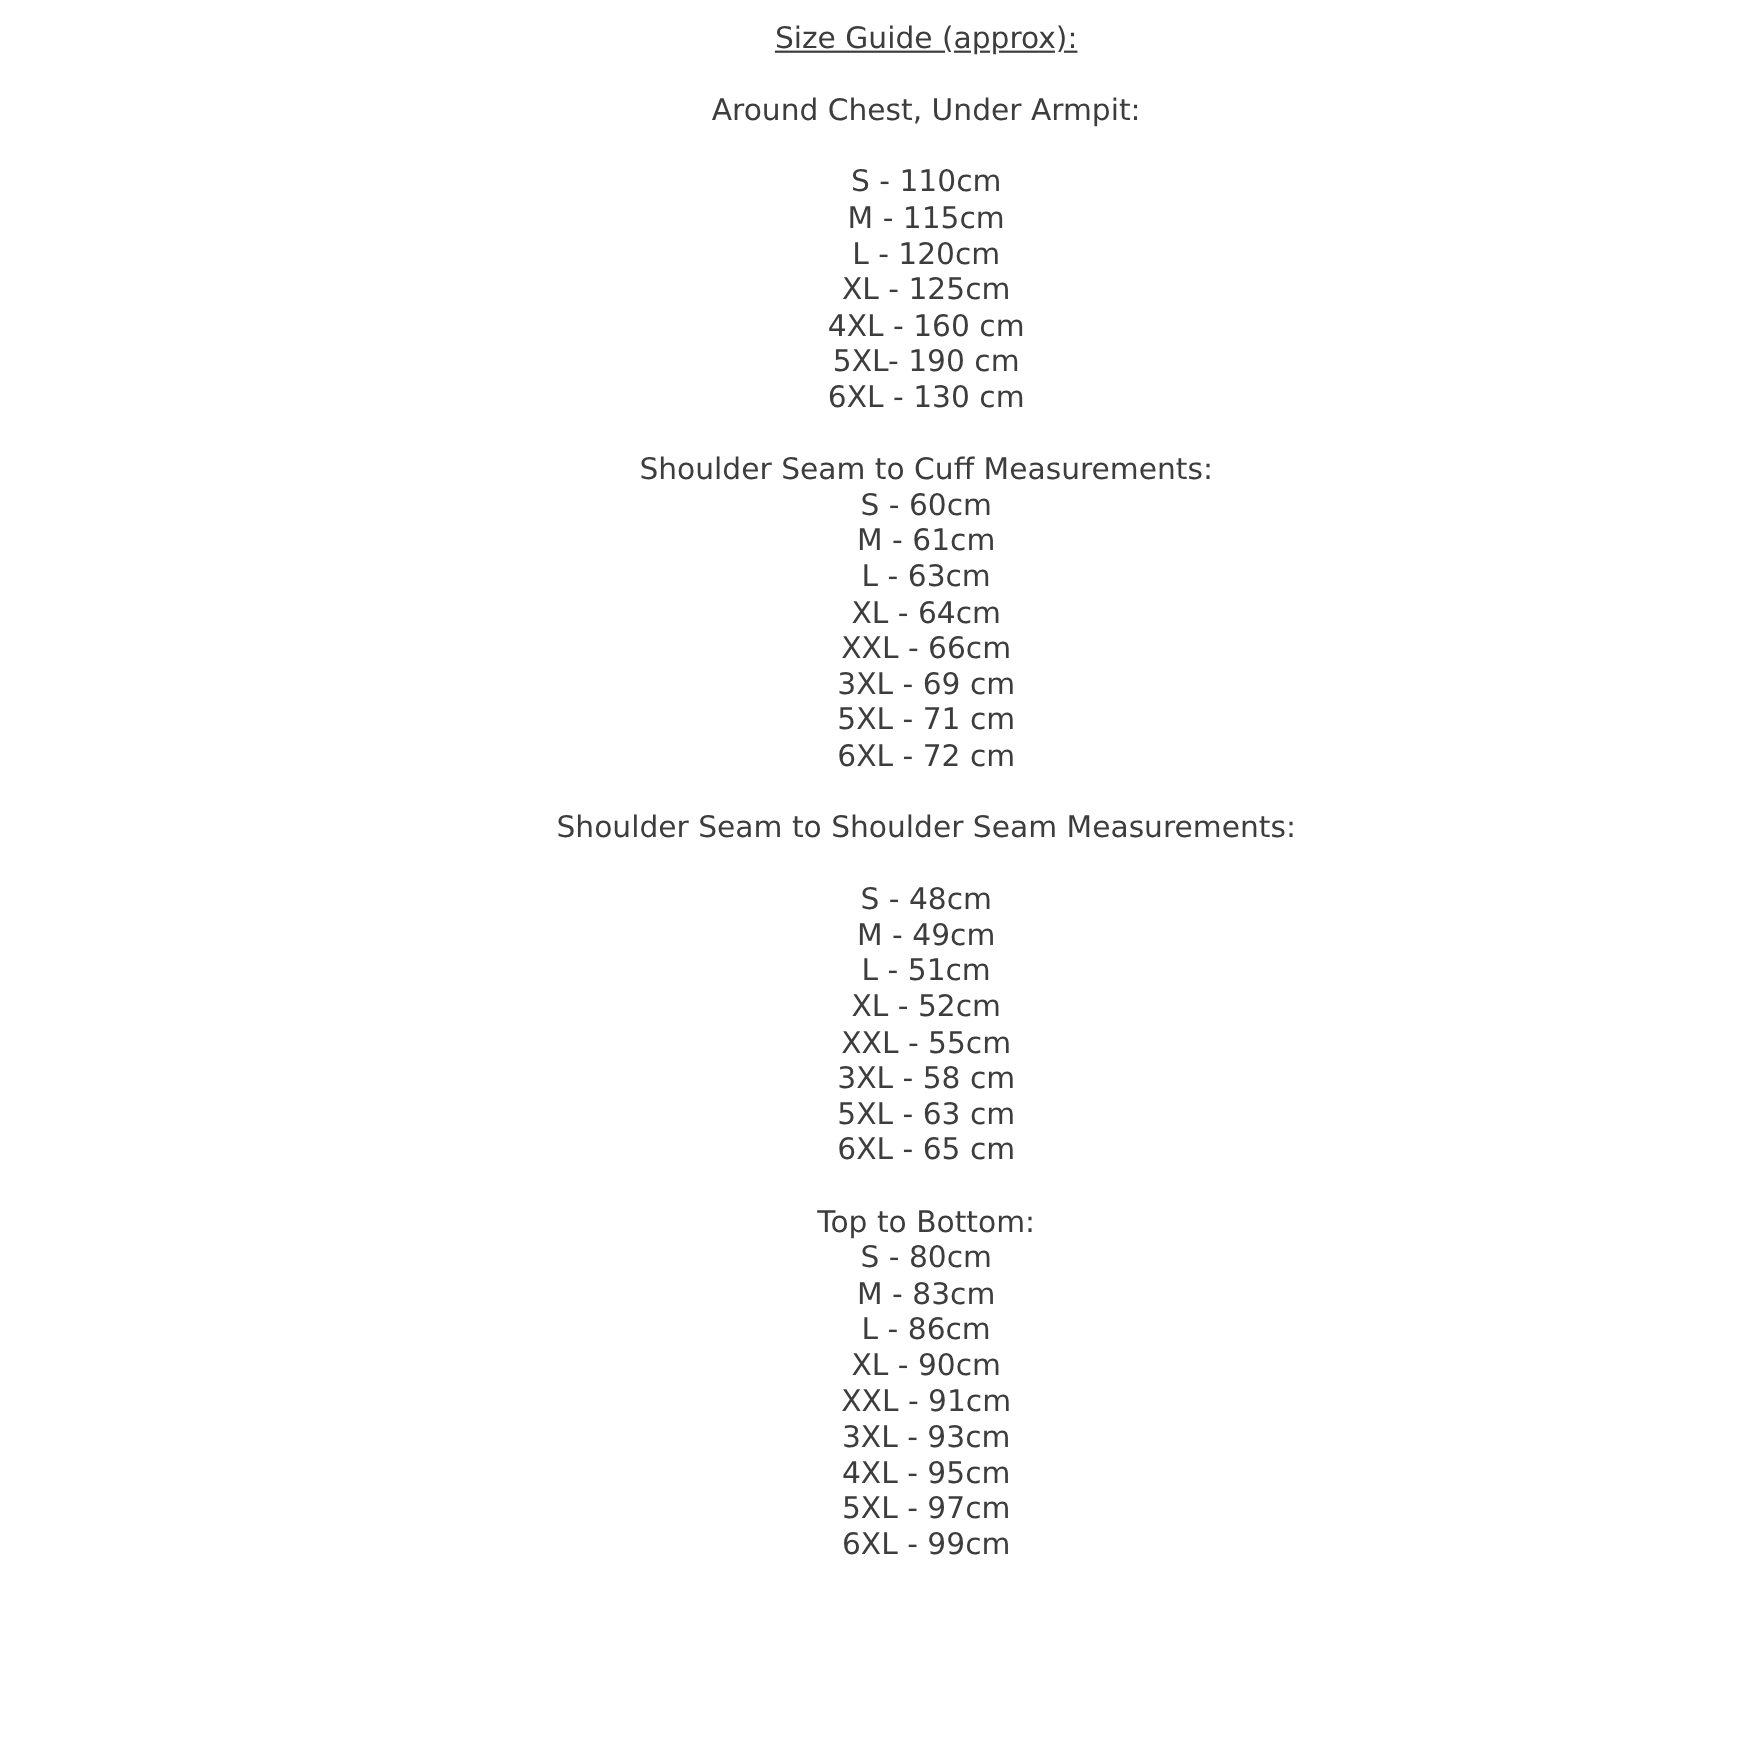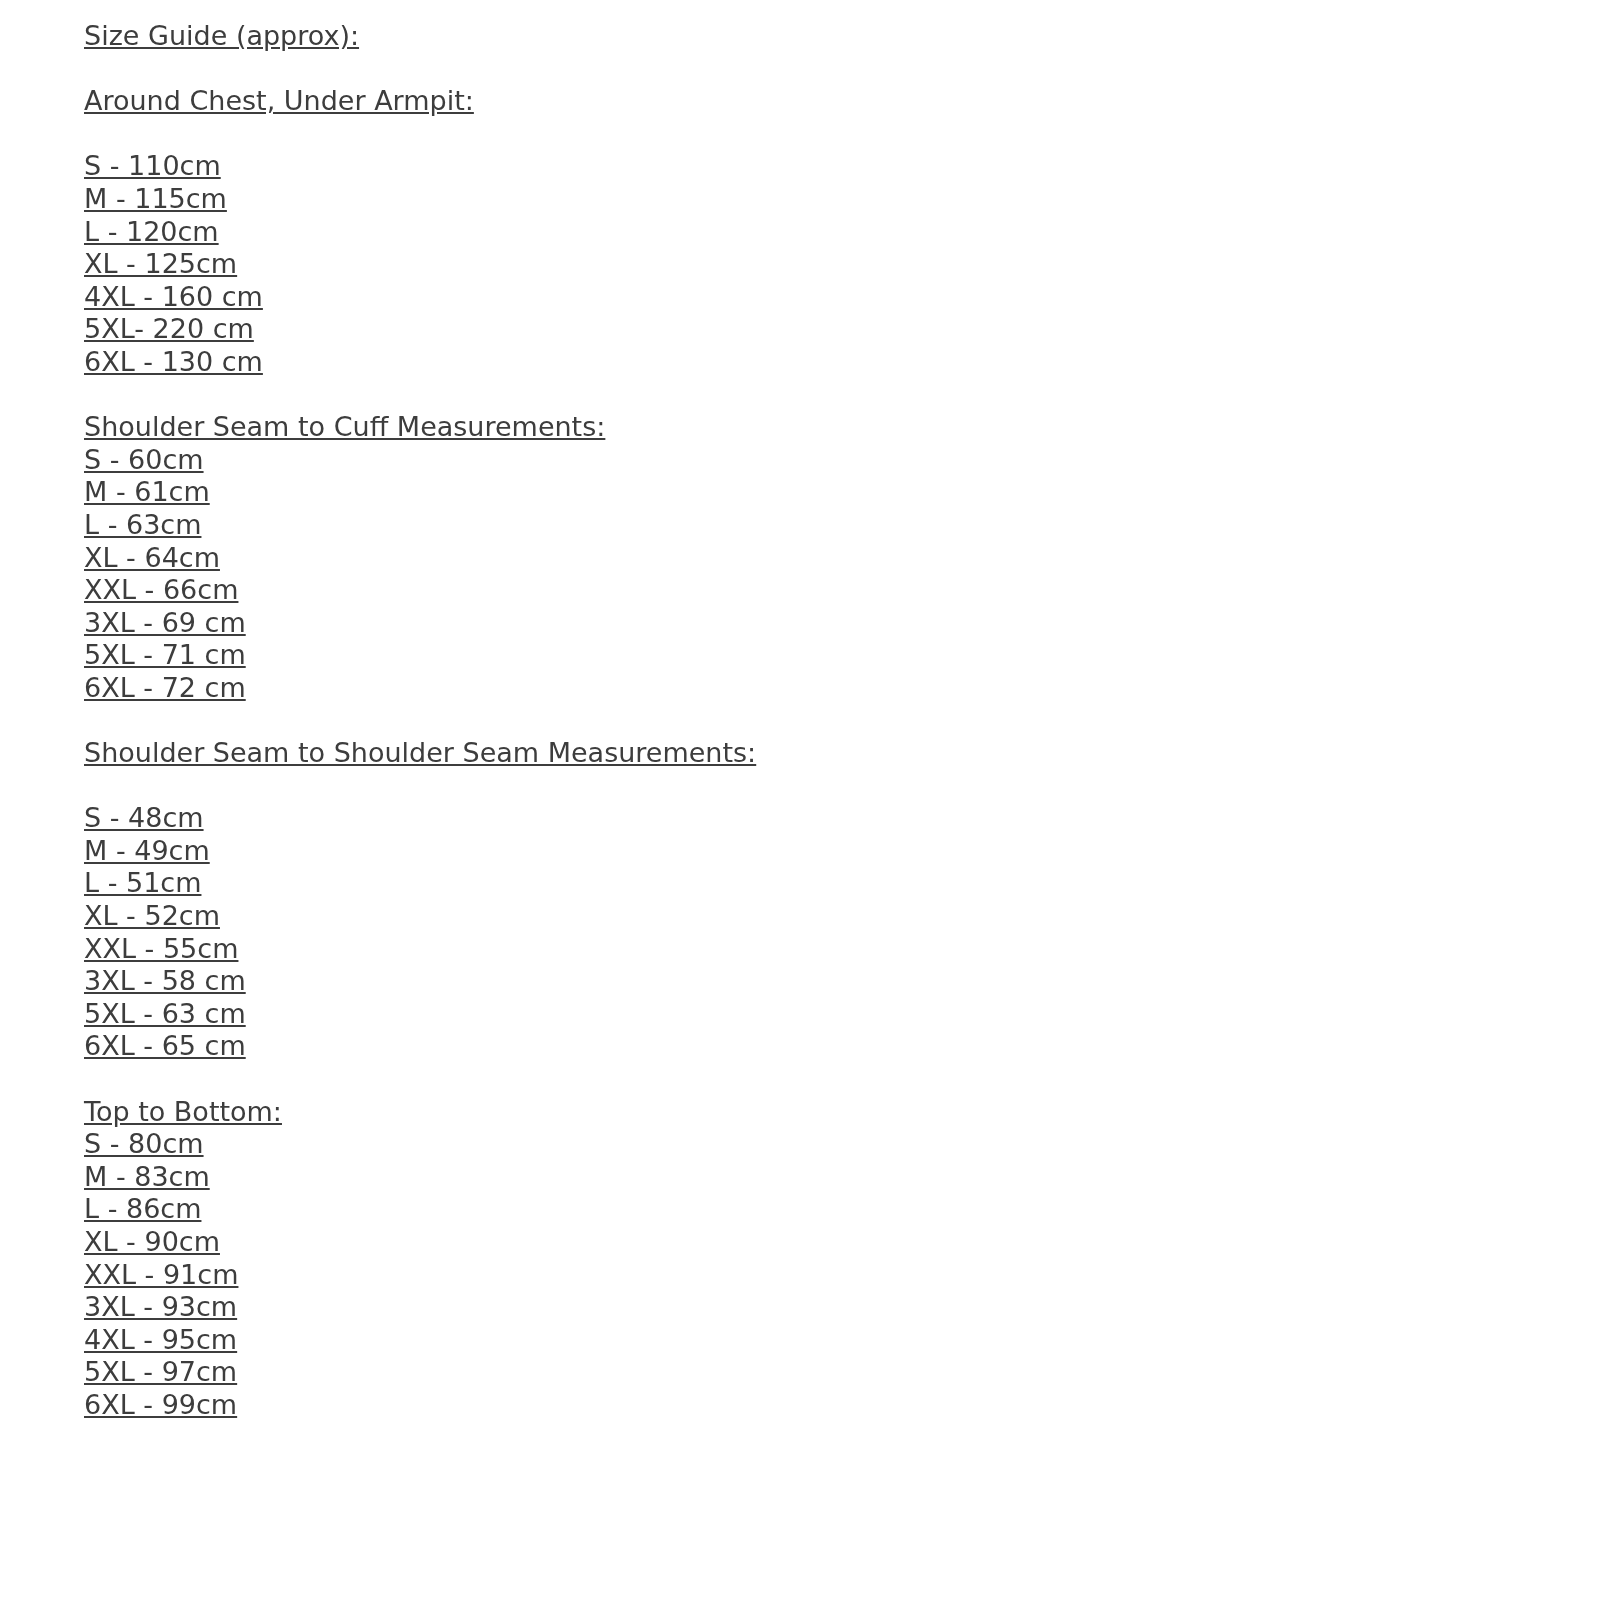--- a/index.html
+++ b/index.html
@@ -9,29 +9,29 @@
   }
   body {
     width: 1600px;
     height: 1600px;
     overflow: hidden;
   }
   .doc {
     box-sizing: border-box;
     padding-top: 20px;
     margin-left: 84px; 
+    text-align: center;
     font-family: "DejaVu Sans", "Liberation Sans", sans-serif;
     font-size: 27px;
     line-height: 32.6px;
     color: #3d3d3d;
   }
   .line {
     height: 32.6px;
     white-space: pre;
-    text-decoration: underline;
   }
   .blank-line {
     height: 32.6px;
   }
   .title {
     text-decoration: underline;
   }
 </style>
 </head>
 <body>
@@ -40,21 +40,21 @@
   <div class="line title">Size Guide (approx):</div>
   <div id="sections">
       <div class="blank-line"></div>
       <div class="line">Around Chest, Under Armpit:</div>
       <div class="blank-line"></div>
       <div class="line">S - 110cm</div>
       <div class="line">M - 115cm</div>
       <div class="line">L - 120cm</div>
       <div class="line">XL - 125cm</div>
       <div class="line">4XL - 160 cm</div>
-      <div class="line">5XL- 220 cm</div>
+      <div class="line">5XL- 190 cm</div>
       <div class="line">6XL - 130 cm</div>
       <div class="blank-line"></div>
       <div class="line">Shoulder Seam to Cuff Measurements:</div>
       <div class="line">S - 60cm</div>
       <div class="line">M - 61cm</div>
       <div class="line">L - 63cm</div>
       <div class="line">XL - 64cm</div>
       <div class="line">XXL - 66cm</div>
       <div class="line">3XL - 69 cm</div>
       <div class="line">5XL - 71 cm</div>

